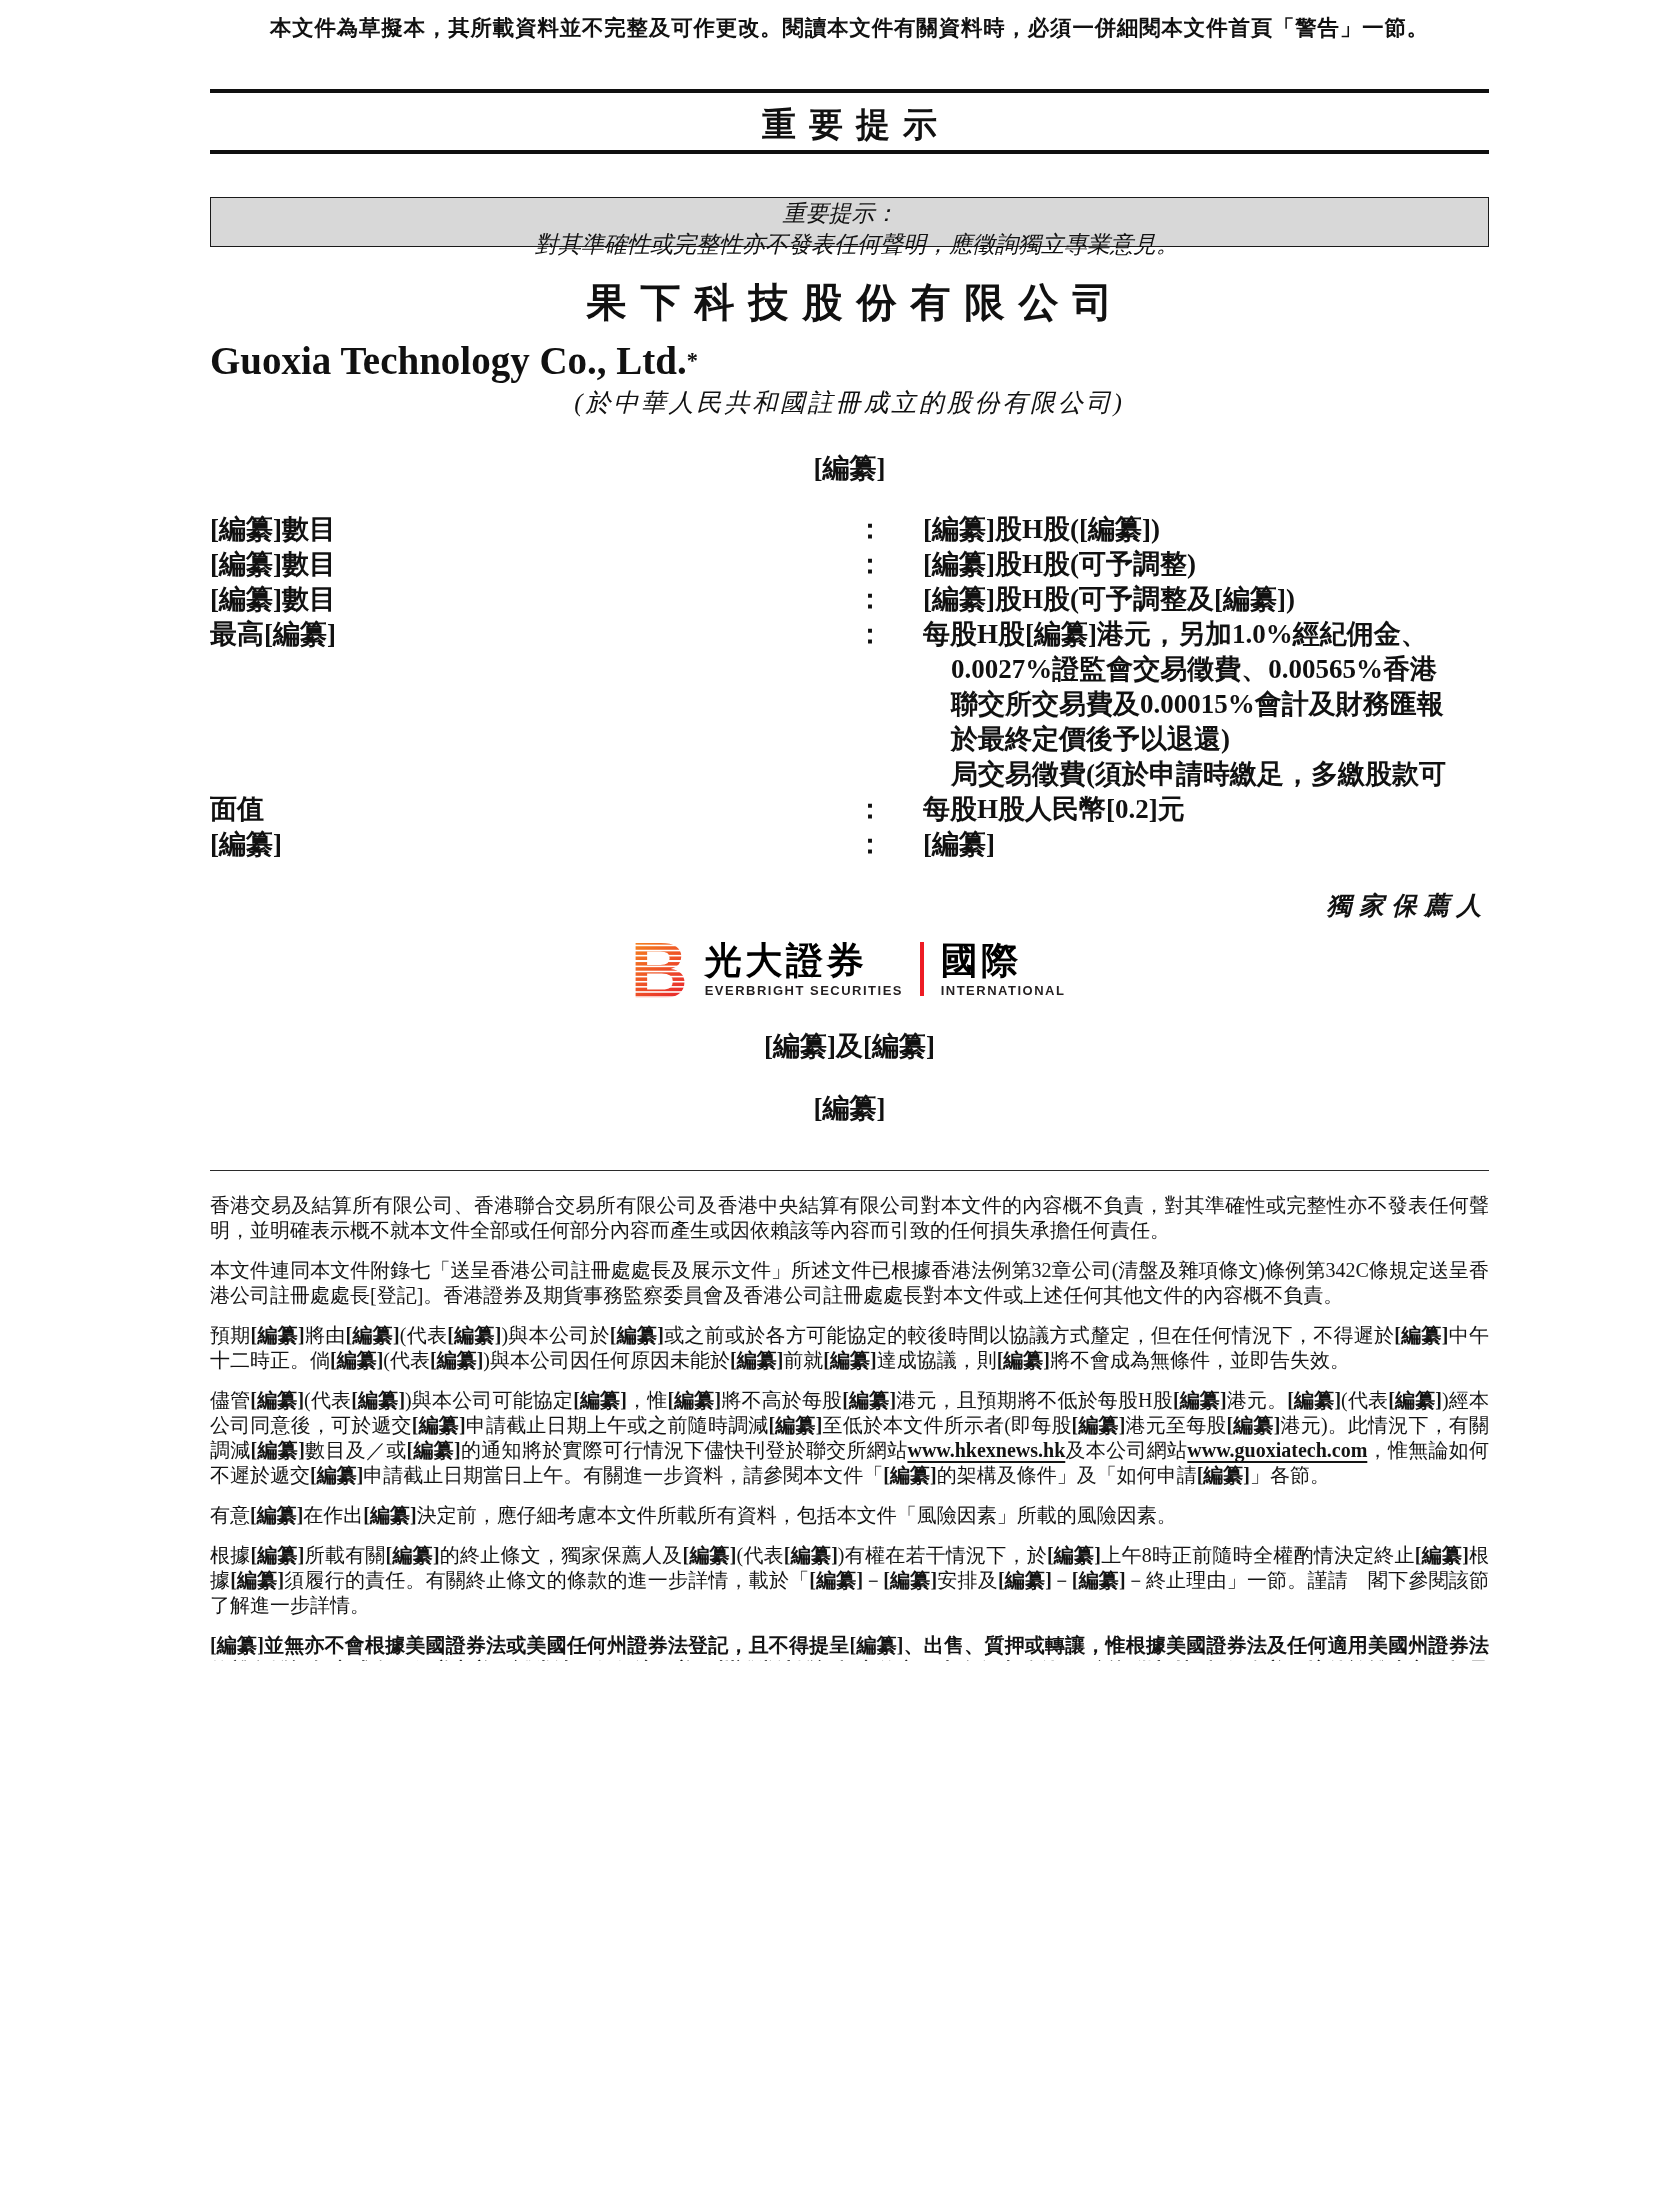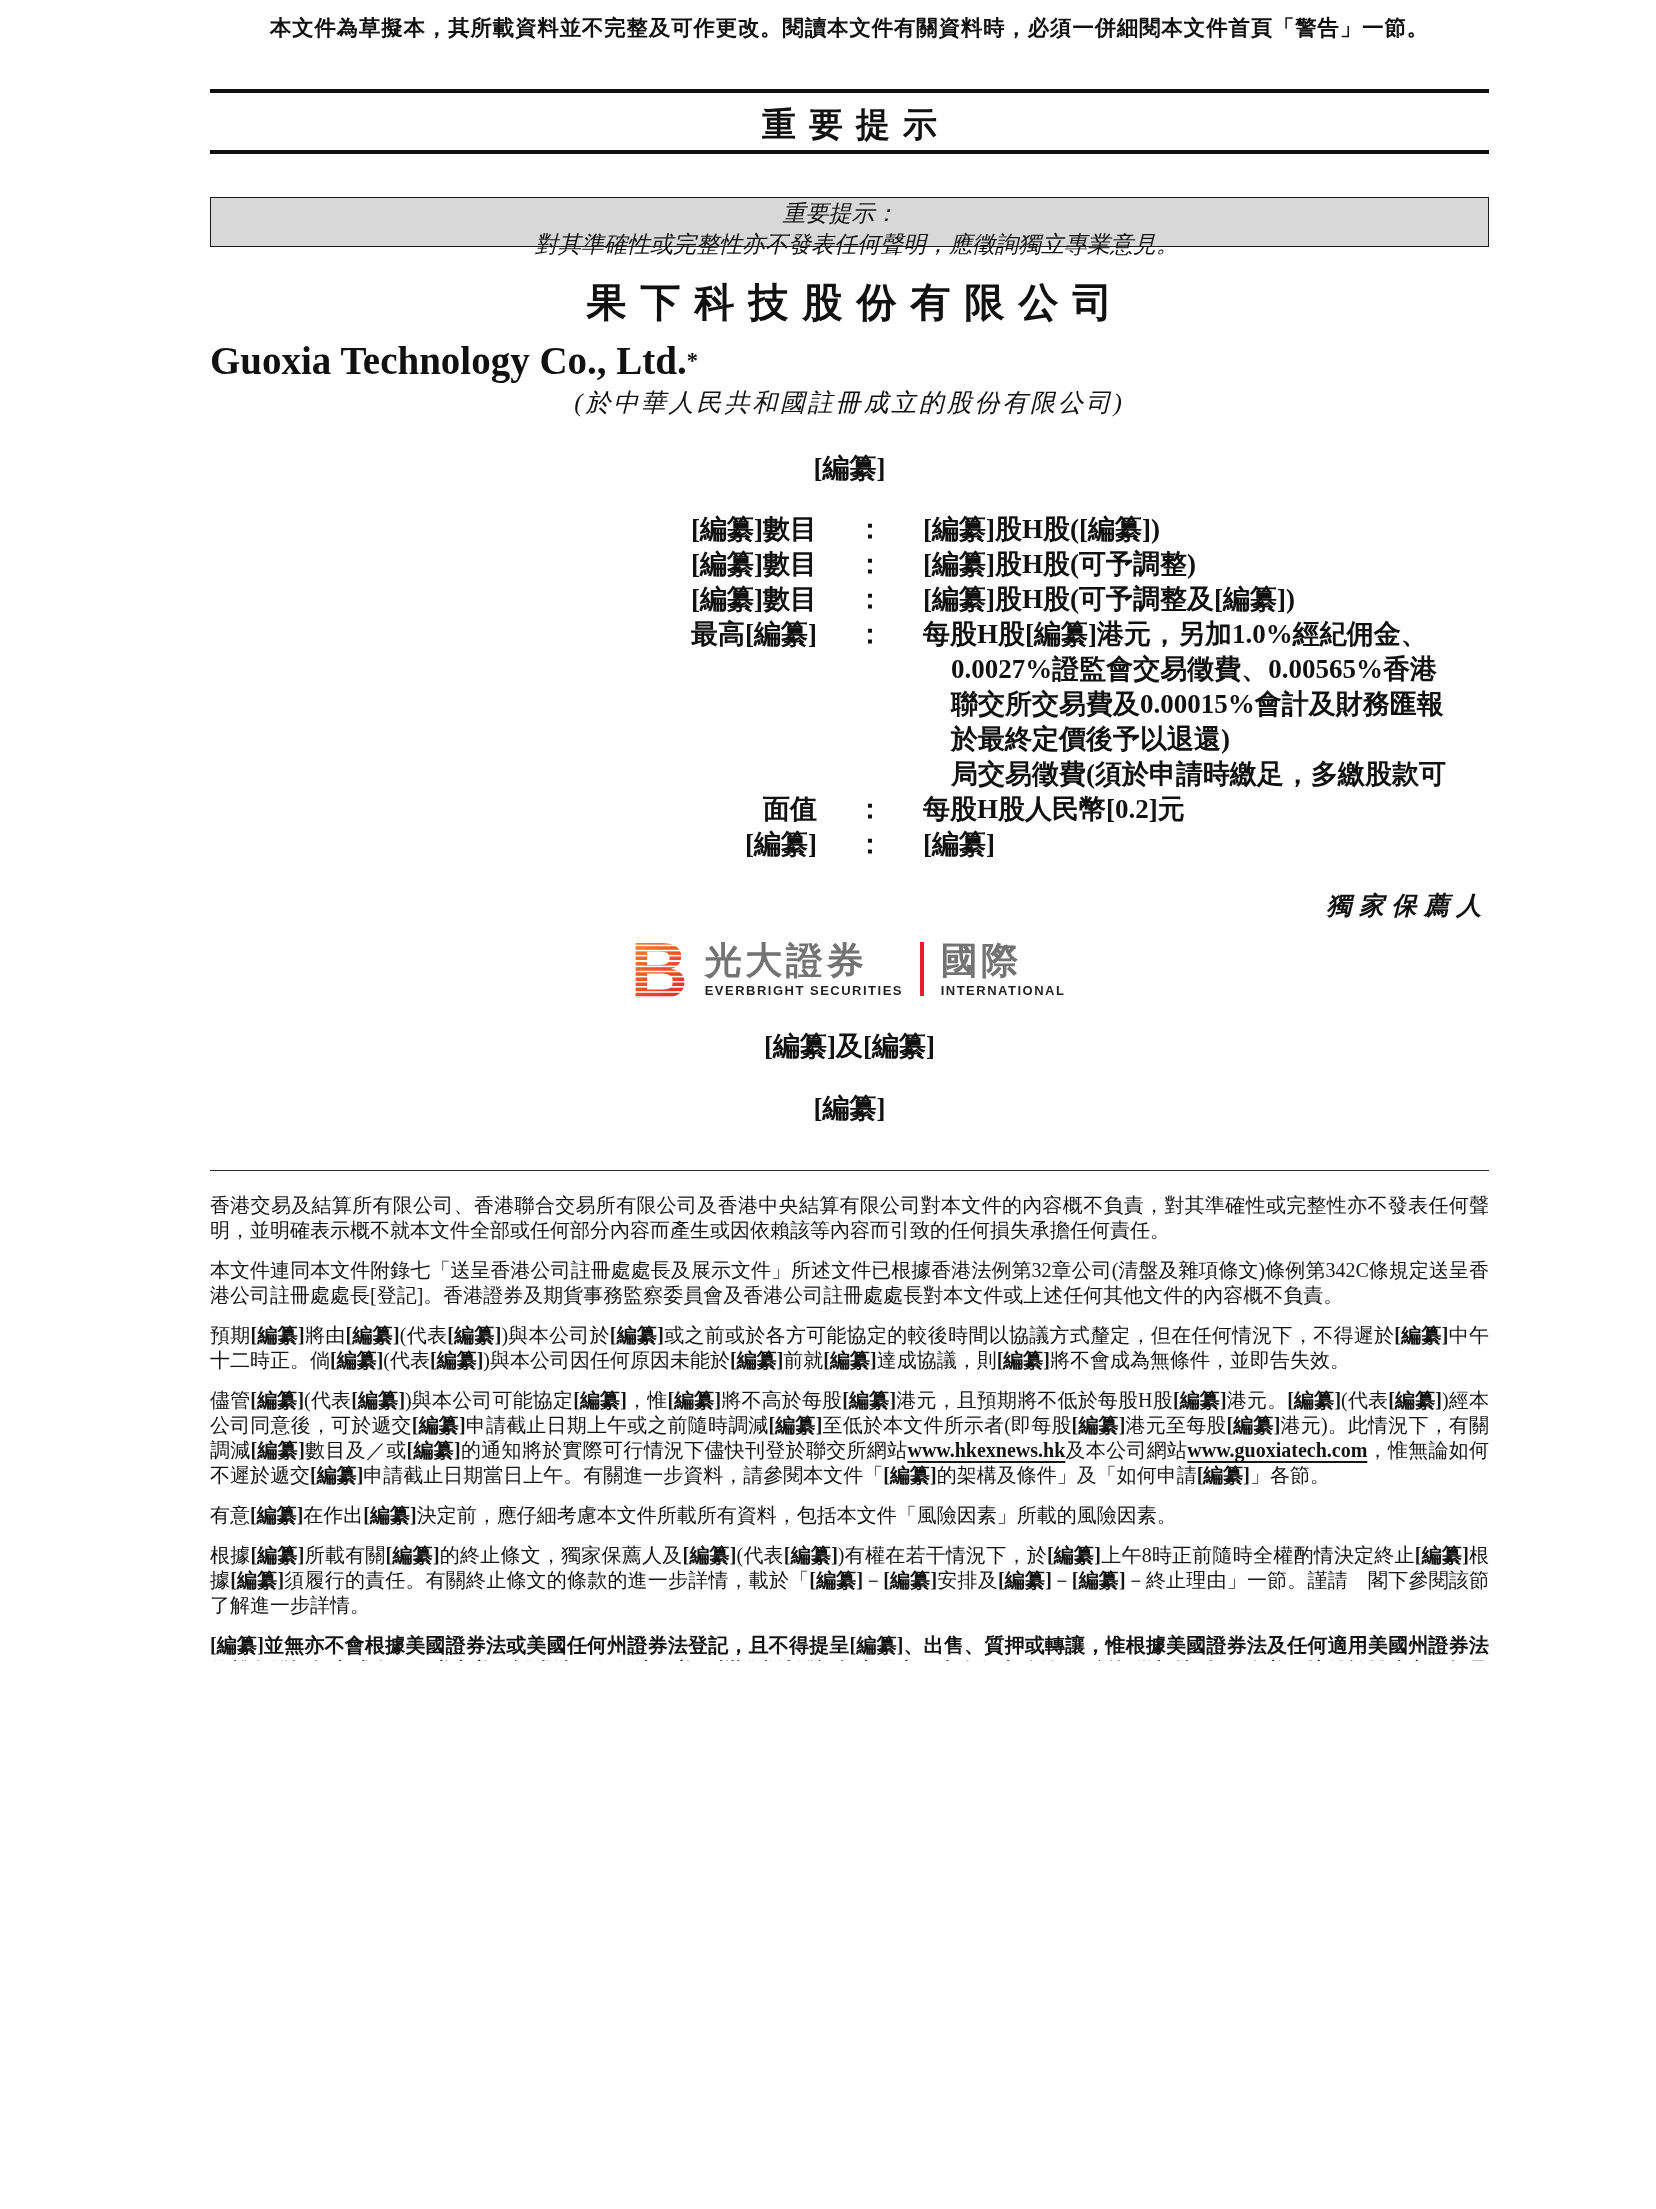--- a/index.html
+++ b/index.html
@@ -23,32 +23,32 @@
   .en-name sup{font-size:22.4px;vertical-align:top;}
   .paren{margin-top:2.8px;text-align:center;font-size:25px;font-style:italic;line-height:31px;letter-spacing:2.8px;}
 
   .redact-center{text-align:center;font-size:27px;font-weight:bold;line-height:34px;}
   #redact1{margin-top:33px;}
   #redactAnd{margin-top:26px;}
   #redact2{margin-top:28px;}
 
   .offering{margin-top:27px;font-size:27px;font-weight:bold;line-height:35px;}
   .orow{display:flex;}
-  .olabel{width:607px;text-align:right;white-space:nowrap;}
+  .olabel{width:607px;text-align:left;white-space:nowrap;}
   .ocolon{width:106px;text-align:center;}
   .ovalue{flex:1;}
   .oline{white-space:nowrap;}
   .oline.cont{padding-left:28px;}
 
   .sponsor-heading{margin-top:27px;text-align:right;font-size:25px;font-weight:bold;font-style:italic;line-height:33px;letter-spacing:7.5px;text-indent:7.5px;}
   .logo{margin-top:14px;display:flex;justify-content:center;align-items:center;gap:17px;height:67px;
         font-family:"Liberation Sans","DejaVu Sans",sans-serif;}
   .logo-mark{width:54px;height:67px;display:block;}
   .logo-col{display:flex;flex-direction:column;justify-content:center;}
-  .logo-cn{font-size:37px;font-weight:bold;color:#737373;letter-spacing:3.7px;line-height:41px;white-space:nowrap;}
+  .logo-cn{font-size:37px;font-weight:bold;color:#000000;letter-spacing:3.7px;line-height:41px;white-space:nowrap;}
   .logo-en{font-size:13px;font-weight:bold;color:#231f20;letter-spacing:1.5px;margin-top:1.9px;white-space:nowrap;text-align:center;}
   .logo-divider{width:3.7px;height:54px;background:#ED1C24;}
 
   .rule-thin{border:none;border-top:1.9px solid #2b2b2b;margin:45px 0 0 0;}
 
   .paras{margin-top:22.4px;font-size:20px;line-height:25px;text-align:justify;color:#141414;}
   .body-para{margin:0 0 15px 0;}
   .rb{font-weight:bold;}
   .ru{text-decoration:underline;text-decoration-thickness:1.9px;text-underline-offset:3.7px;}
 

